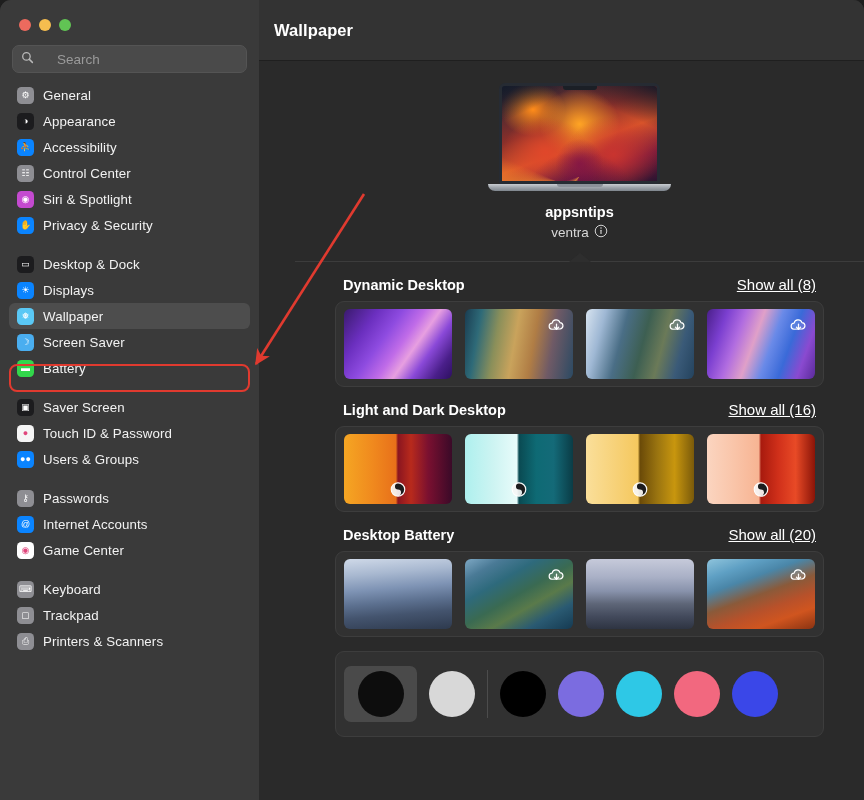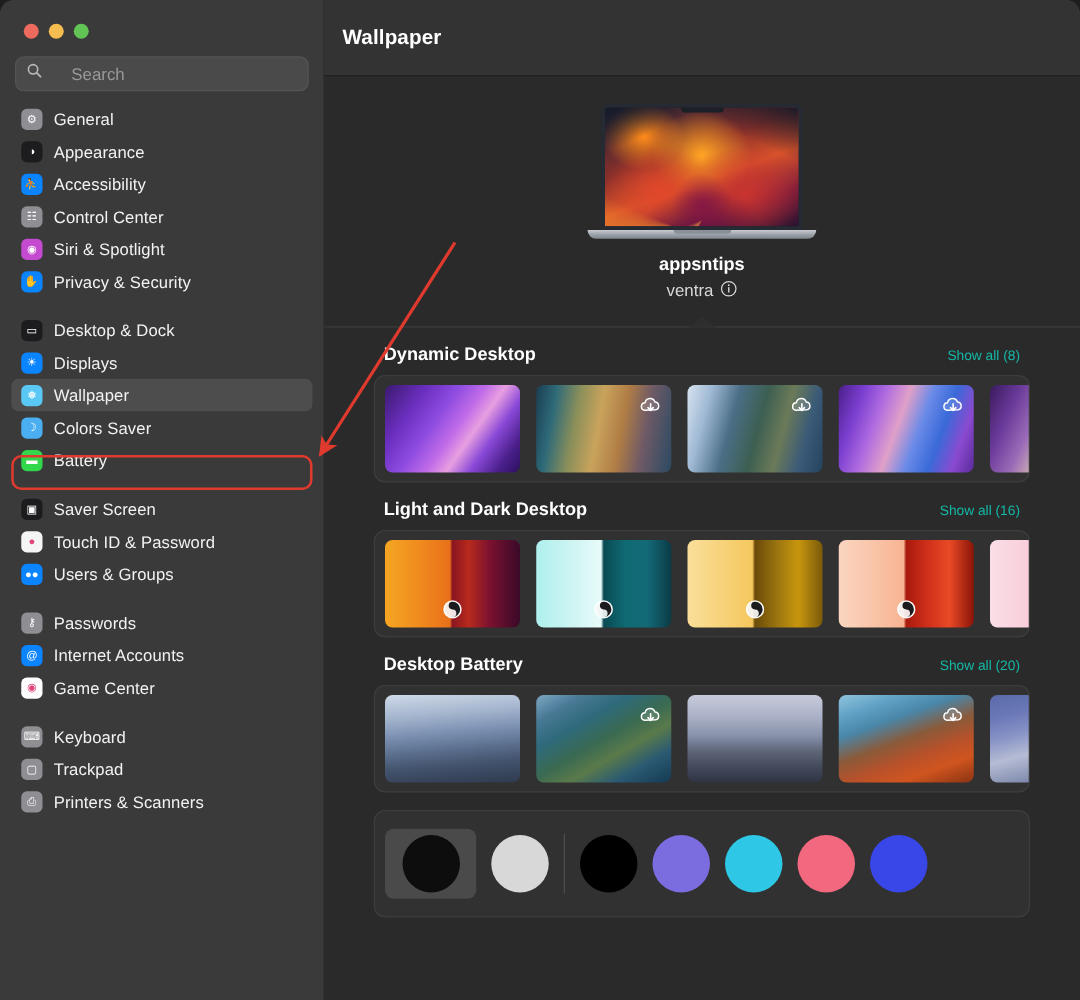--- a/index.html
+++ b/index.html
@@ -97,20 +97,21 @@
     border-bottom: 1px solid #1f1f1f;
   }
   .title {
     font-size: 16.5px; color: #ffffff; font-weight: bold;
     letter-spacing: 0.1px;
   }
   .content {
     flex: 1;
     overflow: hidden;
     position: relative;
+    margin-left: 36px;
   }
 
   
   .device-block {
     padding: 22px 0 0 0;
     display: flex; flex-direction: column; align-items: center;
     position: relative;
   }
   .laptop { width: 183px; position: relative; }
   .screen {
@@ -192,21 +193,21 @@
   .sections { padding: 0 40px; }
   .section { margin-top: 14px; }
   .section-head {
     display: flex; align-items: baseline; justify-content: space-between;
     padding: 0 8px 8px 8px;
   }
   .section-title {
     font-size: 14.5px; font-weight: bold; color: #ffffff;
   }
   .show-all {
-    font-size: 11px; color: #14b8a6;
+    font-size: 15px; color: #ffffff; text-decoration: underline;
   }
   .strip {
     background: #313131;
     border: 1px solid #3d3d3d;
     border-radius: 9px;
     padding: 8px;
     display: flex; gap: 13px;
     overflow: hidden;
     height: 86px;
     align-items: center;
@@ -346,21 +347,21 @@
           <div class="nav-item selected">
             <span class="ico" style="background: rgb(90, 200, 245);">
               <span style="font-size: 9px; line-height: 1; color: rgb(255, 255, 255);">❅</span>
             </span>
             <span class="nav-label">Wallpaper</span>
           </div>
           <div class="nav-item">
             <span class="ico" style="background: rgb(74, 174, 240);">
               <span style="font-size: 9px; line-height: 1; color: rgb(255, 255, 255);">☽</span>
             </span>
-            <span class="nav-label">Colors Saver</span>
+            <span class="nav-label">Screen Saver</span>
           </div>
           <div class="nav-item">
             <span class="ico" style="background: rgb(50, 215, 75);">
               <span style="font-size: 9px; line-height: 1; color: rgb(255, 255, 255);">▬</span>
             </span>
             <span class="nav-label">Battery</span>
           </div>
         </div>
         <div class="nav-group">
           <div class="nav-item">

